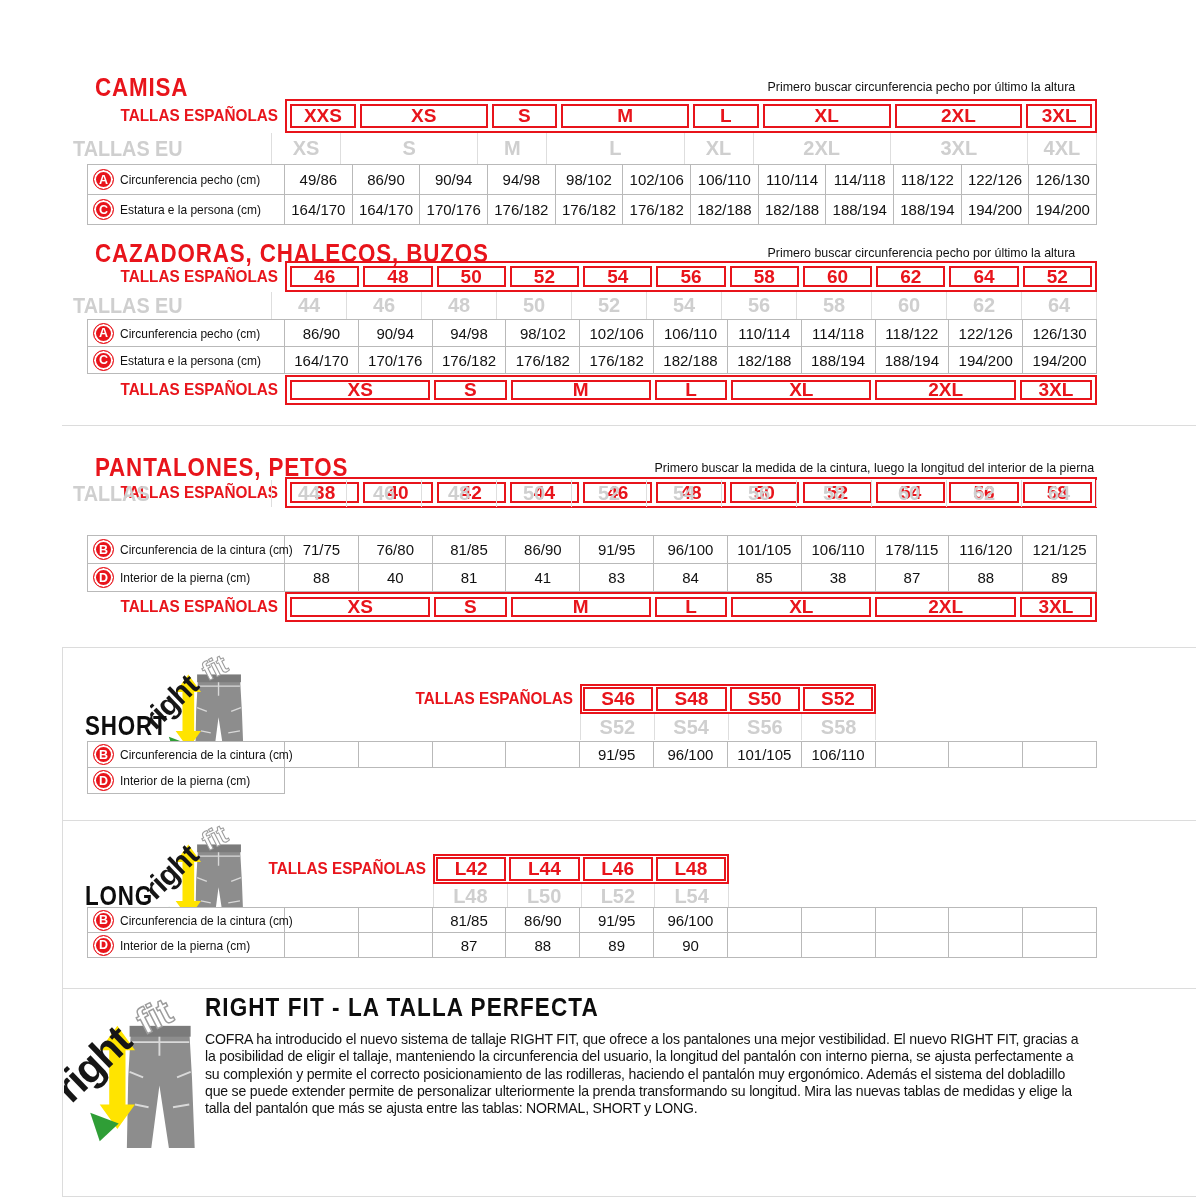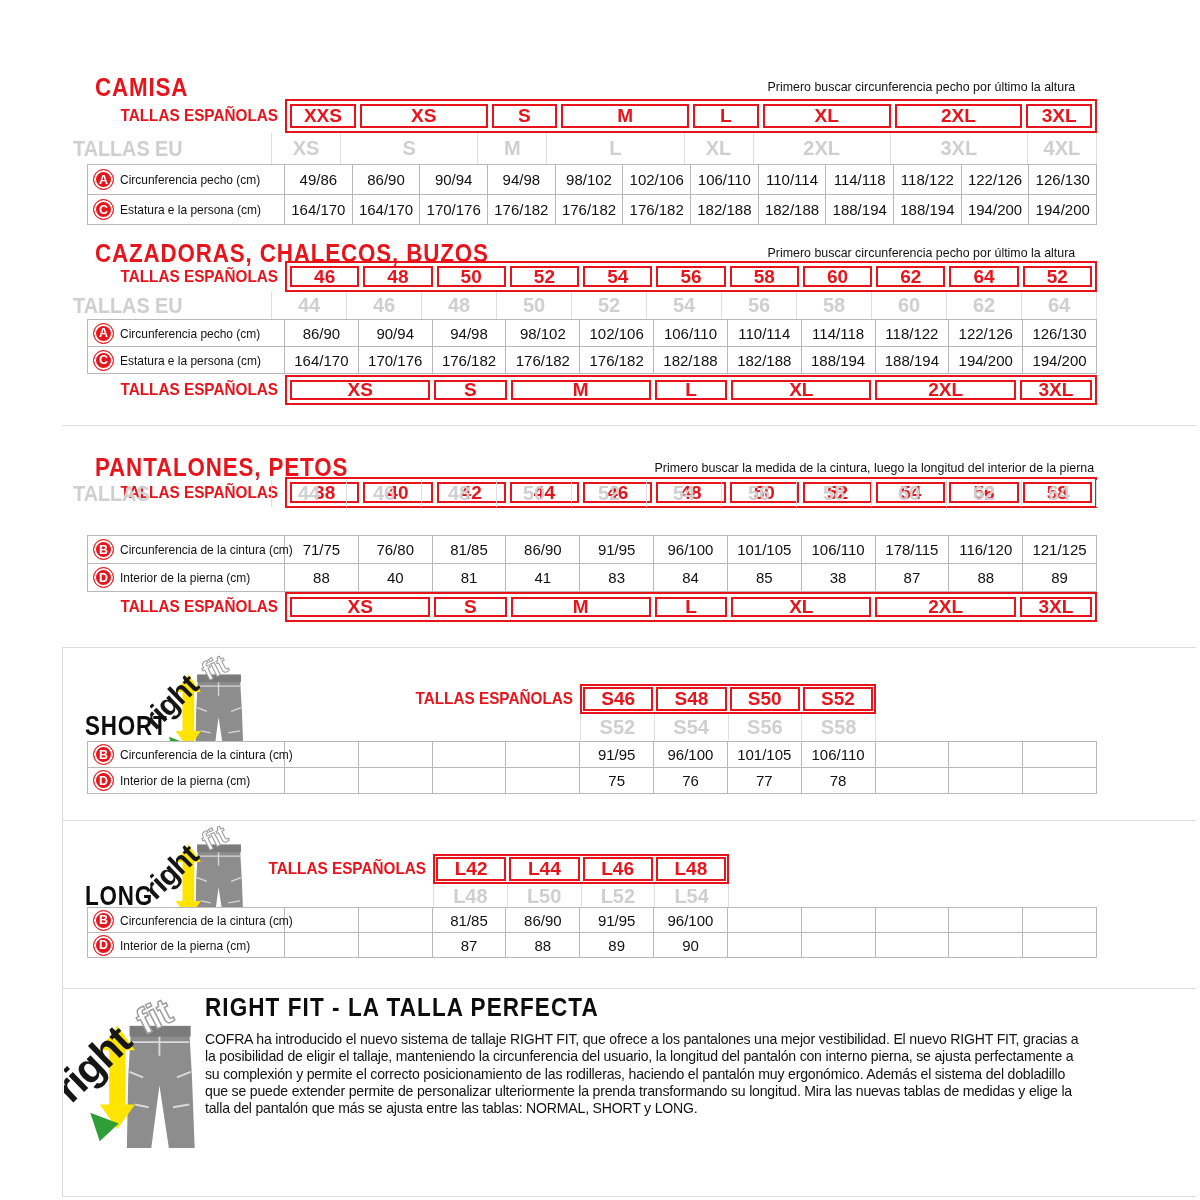--- a/index.html
+++ b/index.html
@@ -376,33 +376,20 @@
         <div class="dc"></div>
         <div class="dc"></div>
         <div class="dc"></div>
       </div>
   </div>
   <div class="row-abs" style="top:767px;height:27px">
     <div class="lbl">
       <span class="badge">D</span>
       <span class="lbl-text">Interior de la pierna (cm)</span>
     </div>
-    <div class="gcells">
-        <div class="dc"></div>
-        <div class="dc"></div>
-        <div class="dc"></div>
-        <div class="dc"></div>
-        <div class="dc">75</div>
-        <div class="dc">76</div>
-        <div class="dc">77</div>
-        <div class="dc">78</div>
-        <div class="dc"></div>
-        <div class="dc"></div>
-        <div class="dc"></div>
-      </div>
   </div>
 </div>
 
 <div class="sep-h" style="top:820px"></div>
 
 <div>
   <svg class="logo-small" style="left:150px;top:823px" viewBox="0 0 100 115">
       <use href="#rf-logo"></use>
     </svg>
   <div class="big-word" style="top:880px">LONG</div>

